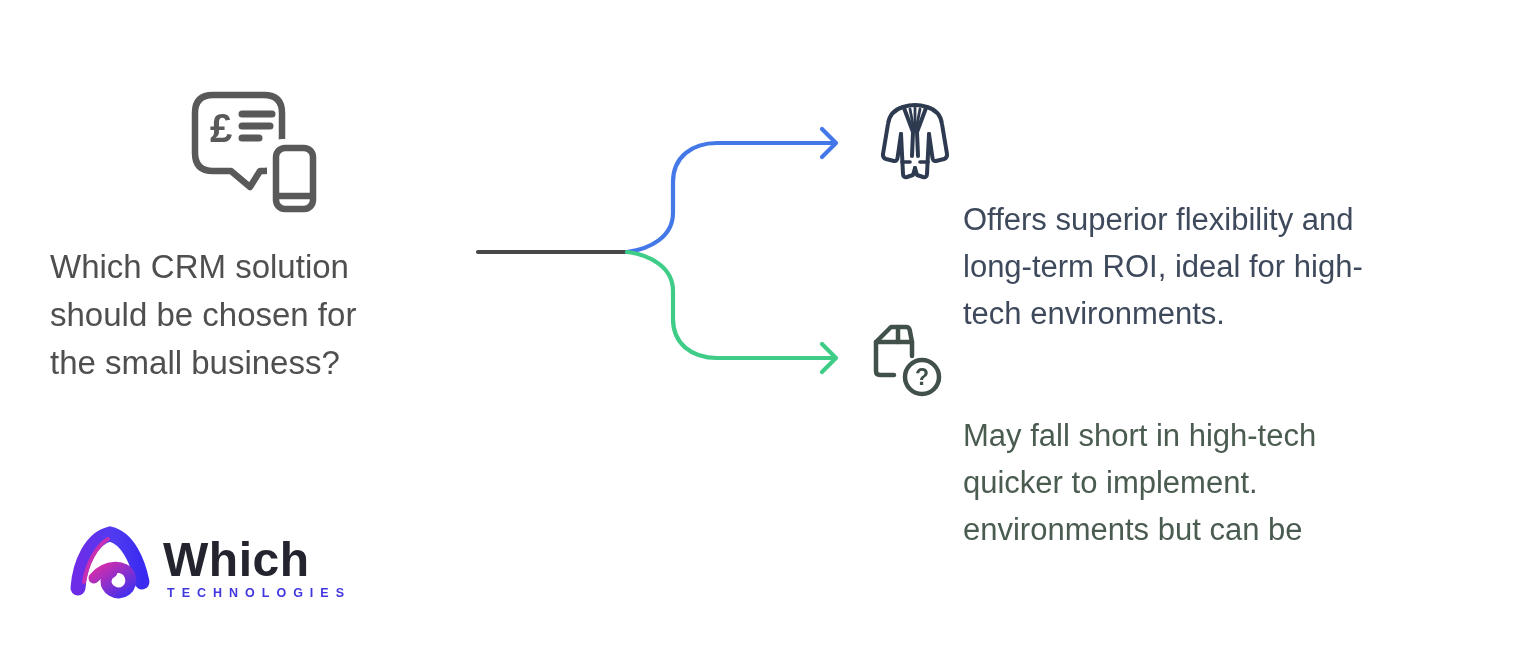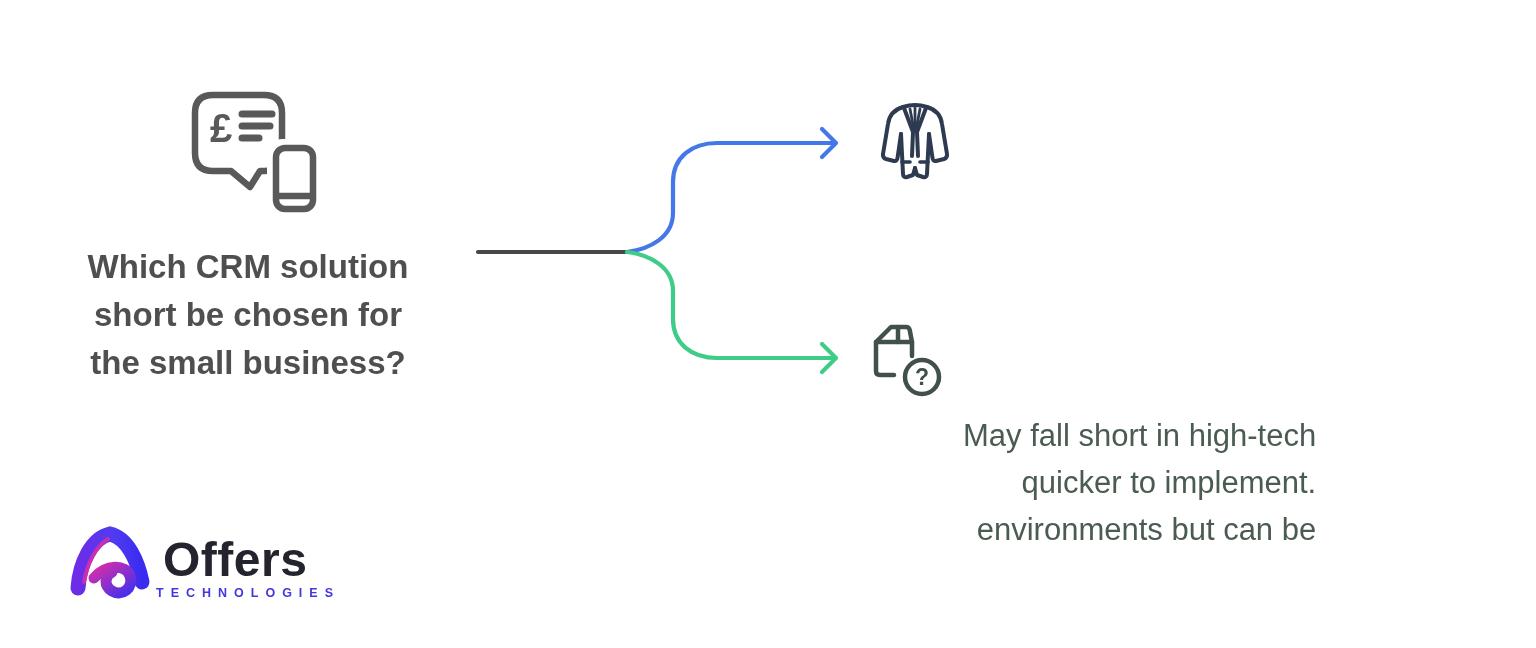--- a/index.html
+++ b/index.html
@@ -5,51 +5,51 @@
   html,body{margin:0;padding:0;background:#fff;}
   .stage{
     position:relative;width:1536px;height:648px;background:var(--bg);
     font-family:"Liberation Sans", sans-serif;overflow:hidden;
   }
   svg{display:block;}
   .abs{position:absolute;}
 
   
   .question{
-    left:50px;top:243px;width:396px;text-align:center;
-    font-size:33px;font-weight:700;color:var(--question_text);line-height:48px;
+    left:50px;top:243px;width:396px;
+    font-size:33px;font-weight:400;color:var(--question_text);line-height:48px;
   }
   .question div{white-space:nowrap;}
 
   
   .branch-title{font-size:34px;font-weight:700;white-space:nowrap;}
   .branch-title.blue{color:var(--blue);}
   .branch-title.green{color:var(--green);}
   .branch-desc{font-size:31px;font-weight:400;line-height:47px;}
   .branch-desc div{white-space:nowrap;}
   .branch-desc.slate{color:var(--desc_slate);}
-  .branch-desc.greenish{color:var(--desc_green);text-align:right;}
+  .branch-desc.greenish{color:var(--desc_green);}
 
   
   .stroke-gray{stroke:var(--line_gray);}
   .stroke-blue{stroke:var(--blue);}
   .stroke-green{stroke:var(--green);}
   .stroke-chat{stroke:var(--chat_icon);}
   .fill-chat{fill:var(--chat_icon);}
   .stroke-suit{stroke:var(--suit_icon);}
   .stroke-pkg{stroke:var(--package_icon);}
   .fill-pkg{fill:var(--package_icon);}
 
   
   .logo-name{
     left:163px;top:532px;font-size:48px;font-weight:700;
     color:var(--logo_text);letter-spacing:0.5px;white-space:nowrap;
   }
   .logo-sub{
-    left:156px;top:586px;font-size:12.5px;font-weight:700;
+    left:167px;top:586px;font-size:12.5px;font-weight:700;
     color:var(--logo_sub);letter-spacing:7px;white-space:nowrap;
   }
 </style>
 </head>
 <body>
 
 <div class="stage">
 
   <svg class="abs" style="left:188px;top:86px;" width="140" height="150" viewBox="0 0 140 150">
     <path class="stroke-chat" d="M 25 9 H 76 Q 94 9 94 27 V 67 Q 94 85 76 85 H 72 L 62 101 L 43 85 H 25 Q 7 85 7 67 V 27 Q 7 9 25 9 Z" fill="none" stroke-width="6.5" stroke-linejoin="round" stroke-linecap="round"></path>
@@ -59,21 +59,21 @@
       <line x1="54" y1="40" x2="82" y2="40"></line>
       <line x1="54" y1="52" x2="71" y2="52"></line>
     </g>
     <rect x="82" y="56" width="49" height="73" rx="13" fill="#ffffff" stroke="#ffffff" stroke-width="6"></rect>
     <rect class="stroke-chat" x="88" y="62" width="37" height="61" rx="9" fill="#ffffff" stroke-width="6.5"></rect>
     <line class="stroke-chat" x1="88" y1="110" x2="125" y2="110" stroke-width="6.5"></line>
   </svg>
 
   <div class="abs question">
     <div>Which CRM solution</div>
-    <div>short be chosen for</div>
+    <div>should be chosen for</div>
     <div>the small business?</div>
   </div>
 
   <svg class="abs" style="left:470px;top:125px;" width="392" height="252" viewBox="0 0 392 252">
     <path class="stroke-gray" d="M 8 127 H 157" fill="none" stroke-width="4.2" stroke-linecap="round"></path>
     <path class="stroke-blue" d="M 157 127 C 180 124 203 112 203 88 L 203 57 C 203 32 222 18 247 18 L 364 18" fill="none" stroke-width="4.2" stroke-linecap="round"></path>
     <path class="stroke-blue" d="M 352 4 L 366 18 L 352 32" fill="none" stroke-width="4.2" stroke-linecap="round" stroke-linejoin="round"></path>
     <path class="stroke-green" d="M 157 127 C 180 130 203 142 203 166 L 203 194 C 203 219 222 233 247 233 L 364 233" fill="none" stroke-width="4.2" stroke-linecap="round"></path>
     <path class="stroke-green" d="M 352 219 L 366 233 L 352 247" fill="none" stroke-width="4.2" stroke-linecap="round" stroke-linejoin="round"></path>
   </svg>
@@ -92,20 +92,25 @@
       <path d="M 34 7 L 38 28"></path>
       <path d="M 39 6 L 39 28"></path>
       <path d="M 44 7 L 40 28"></path>
     </g>
     <g class="stroke-suit" stroke-width="3.6" stroke-linecap="round">
       <line x1="26" y1="60" x2="34" y2="60"></line>
       <line x1="44" y1="60" x2="52" y2="60"></line>
     </g>
   </svg>
 
+  <div class="abs branch-desc slate" style="left:963px;top:196px;">
+    <div>Offers superior flexibility and</div>
+    <div>long-term ROI, ideal for high-</div>
+    <div>tech environments.</div>
+  </div>
 
   <svg class="abs" style="left:865px;top:322px;" width="80" height="82" viewBox="0 0 80 82">
     <g class="stroke-pkg" fill="none" stroke-width="4.5" stroke-linecap="round" stroke-linejoin="round">
       <path d="M 29 53 L 15 53 Q 11 53 11 49 L 11 20 L 26 5 L 41 5 Q 44 5 44.7 8 L 47 20 L 47 34"></path>
       <path d="M 11 20 L 47 20"></path>
       <path d="M 33 5 L 33 20"></path>
     </g>
     <circle class="stroke-pkg" cx="57" cy="55" r="17" fill="#ffffff" stroke-width="4.5"></circle>
     <text class="fill-pkg" x="57" y="63" font-size="23" font-weight="700" text-anchor="middle" font-family="Liberation Sans, sans-serif">?</text>
   </svg>
@@ -125,16 +130,16 @@
       </linearGradient>
       <linearGradient id="lgB" x1="0" y1="0" x2="1" y2="1">
         <stop offset="0" stop-color="#d92ea8"></stop>
         <stop offset="1" stop-color="#4430ee"></stop>
       </linearGradient>
     </defs>
     <path d="M 14 66 C 16 40 28 16 46 12 C 64 16 74 40 78 60" fill="none" stroke="url(#lgA)" stroke-width="15" stroke-linecap="round"></path>
     <path d="M 30 56 C 42 42 62 42 66 54 C 70 66 58 75 48 69 C 40 64 40 54 48 50" fill="none" stroke="url(#lgB)" stroke-width="11" stroke-linecap="round"></path>
     <path d="M 20 60 C 23 42 32 24 44 17" fill="none" stroke="#d92ea8" stroke-width="4" opacity="0.85" stroke-linecap="round"></path>
   </svg>
-  <div class="abs logo-name">Offers</div>
+  <div class="abs logo-name">Which</div>
   <div class="abs logo-sub">TECHNOLOGIES</div>
 
 </div>
 
 </body></html>

